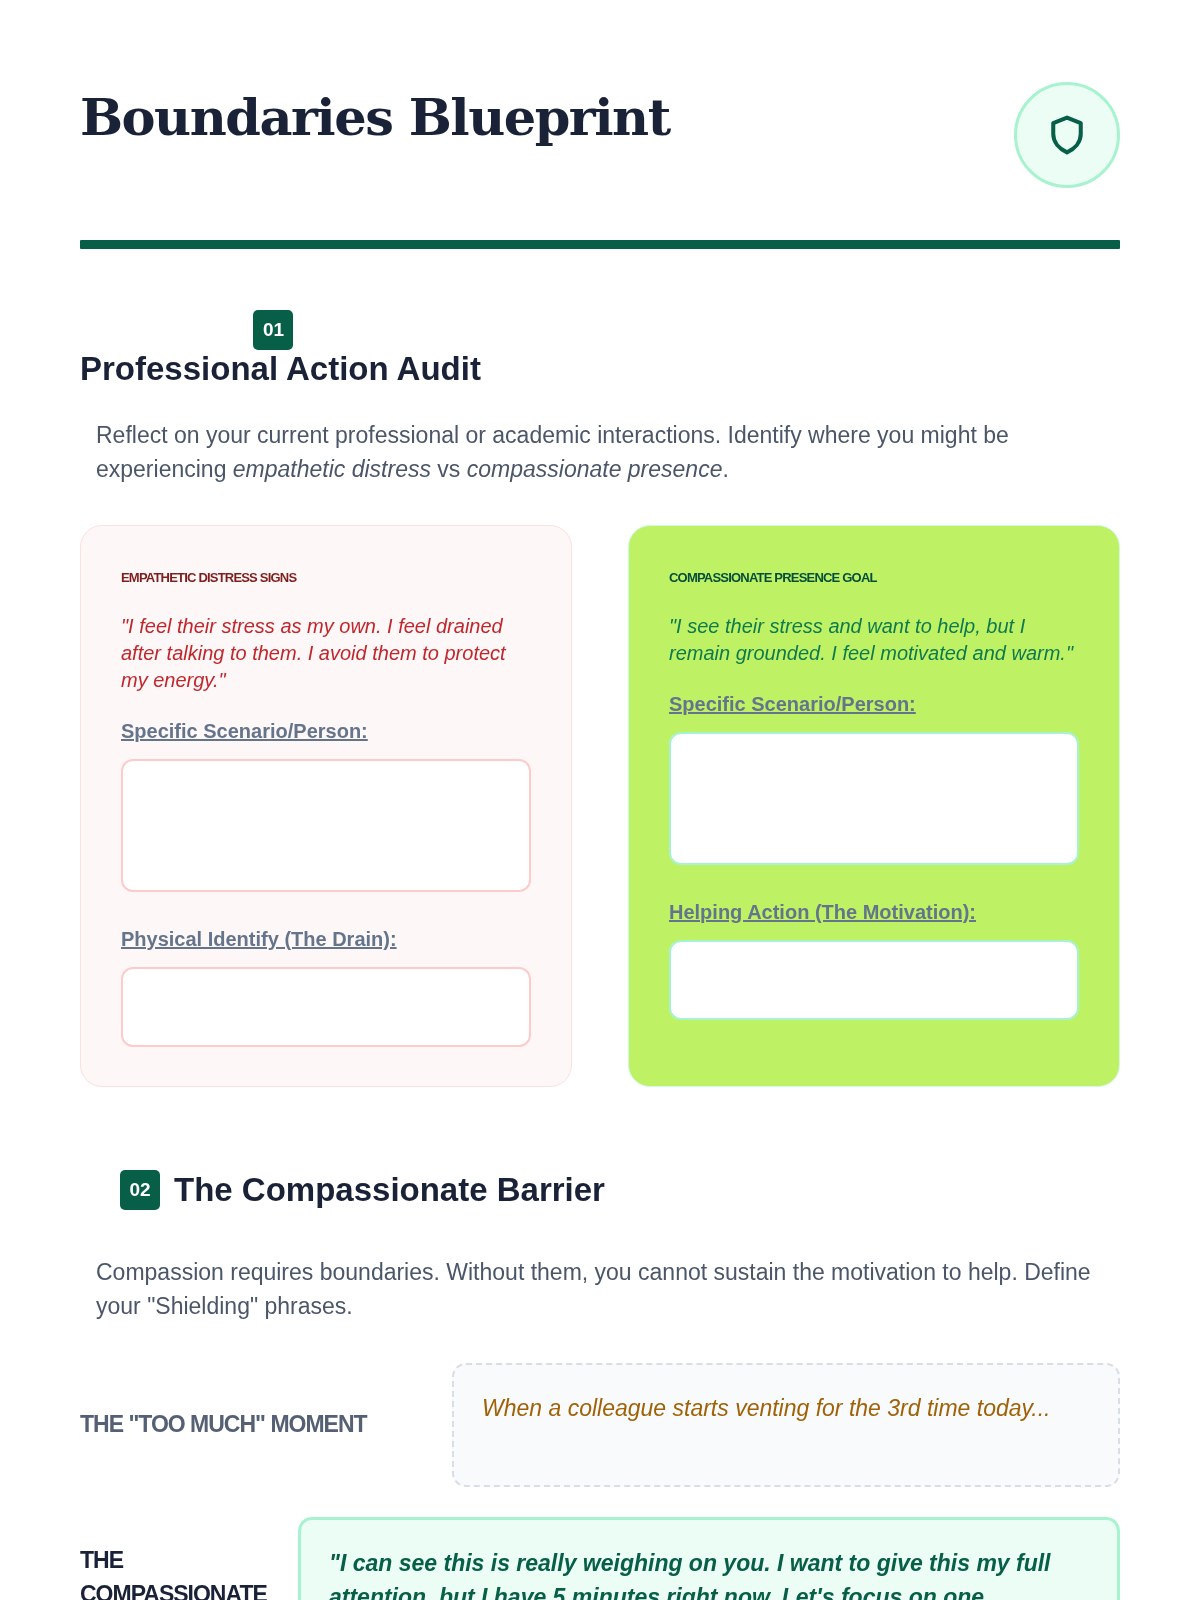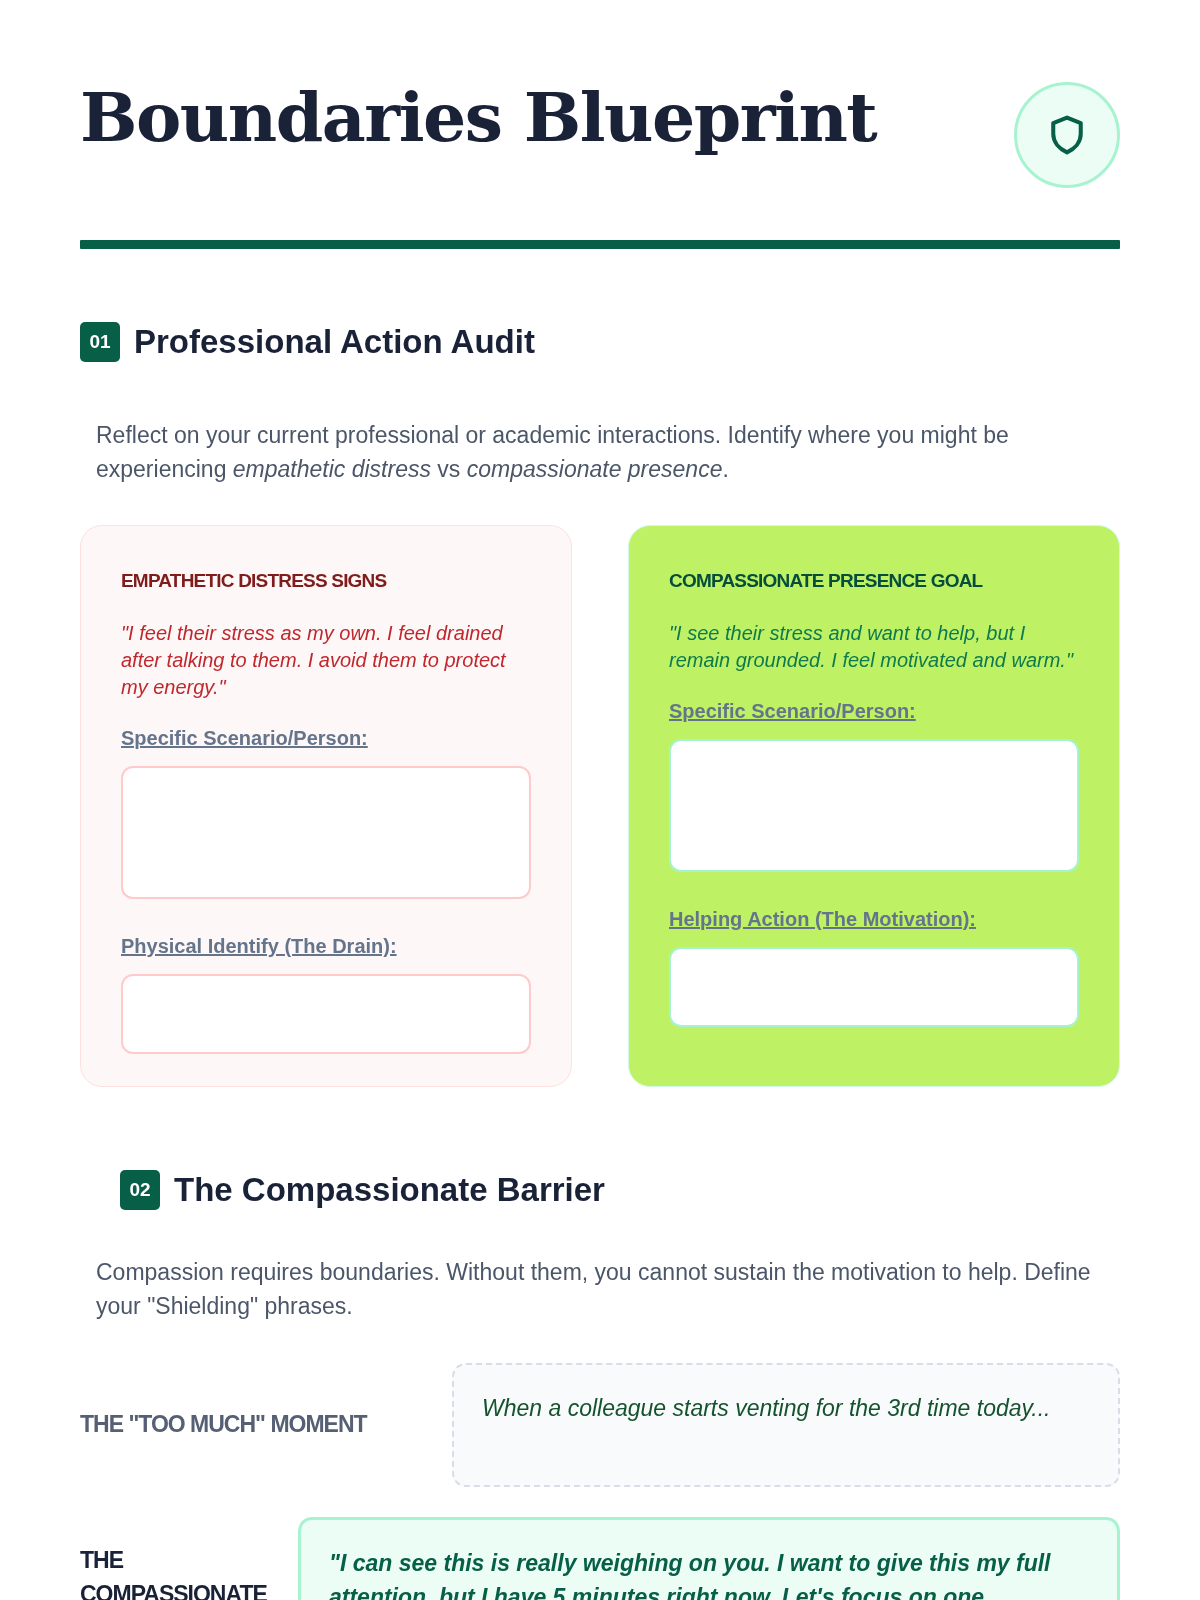--- a/index.html
+++ b/index.html
@@ -3,72 +3,72 @@
   <meta charset="utf-8">
   <style>
     * { box-sizing: border-box; margin: 0; padding: 0; }
     html, body { width: 1200px; height: 1600px; overflow: hidden; background: #ffffff; }
     body { font-family: "Liberation Sans", sans-serif; color: #1e293b; position: relative; }
 
     .page { position: absolute; left: 80px; top: 0; width: 1040px; }
 
     
     .header { position: absolute; left: 0; top: 82px; width: 1040px; height: 170px; }
-    .title { font-family: "DejaVu Serif", serif; font-weight: bold; font-size: 68px; color: #1a2238; letter-spacing: -1.5px; line-height: 70px; position: absolute; left: 0; top: 0; }
+    .title { font-family: "DejaVu Serif", serif; font-weight: bold; font-size: 51px; color: #1a2238; letter-spacing: -1.5px; line-height: 70px; position: absolute; left: 0; top: 0; }
     .subtitle { position: absolute; left: 0; top: 80px; font-size: 19px; font-weight: bold; letter-spacing: 2.6px; color: #0f7a4f; text-transform: uppercase; }
     .shield-badge { position: absolute; right: 0; top: 0; width: 106px; height: 106px; border-radius: 50%; background: #ecfdf5; border: 3px solid #a7f3d0; display: flex; align-items: center; justify-content: center; }
     .divider { position: absolute; left: 0; top: 158px; width: 1040px; height: 9px; background: #065f46; border-radius: 1px; }
 
     
     .section-head { position: absolute; left: 0; display: flex; align-items: center; }
     .num-badge { width: 40px; height: 40px; background: #065f46; color: #fff; border-radius: 5px; font-weight: bold; font-size: 19px; display: flex; align-items: center; justify-content: center; margin-right: 14px; }
     .section-title { font-size: 33px; font-weight: bold; color: #1a2238; }
     .section-desc { position: absolute; left: 16px; width: 1040px; font-size: 23px; line-height: 34px; color: #4b5668; }
     .section-desc em { font-style: italic; }
 
     
     .card { position: absolute; top: 525px; width: 492px; height: 562px; border-radius: 22px; padding: 40px 40px; }
     .card.red { left: 0; background: #fef7f7; border: 1.5px solid #fde0e0; }
     .card.green { left: 548px; background: #bef264; border: 1.5px solid #d1fae5; }
-    .card-title { font-size: 19px; font-weight: bold; letter-spacing: -0.8px; text-transform: uppercase; margin-top: 4px; }
+    .card-title { font-size: 13px; font-weight: bold; letter-spacing: -0.8px; text-transform: uppercase; margin-top: 4px; }
     .red .card-title { color: #7f1d1d; }
     .green .card-title { color: #064e3b; }
     .card-quote { font-size: 20px; font-style: italic; line-height: 27px; margin-top: 28px; }
     .red .card-quote { color: #c0272d; }
     .green .card-quote { color: #0f7a4f; }
     .field-label { font-size: 20px; font-weight: bold; color: #64748b; margin-top: 26px; text-decoration: underline; }
     .field-box { width: 410px; background: #ffffff; border-radius: 12px; margin-top: 16px; }
     .red .field-box { border: 2px solid #fecaca; }
     .green .field-box { border: 2px solid #a7f3d0; }
     .field-box.tall { height: 133px; }
     .field-box.short { height: 80px; }
     .field-label.second { margin-top: 36px; }
 
     
     .barrier-label { position: absolute; left: 0; font-size: 23px; font-weight: bold; letter-spacing: -1px; color: #556075; text-transform: uppercase; line-height: 34px; }
     .barrier-label.dark { color: #1a2238; }
-    .moment-box { position: absolute; left: 372px; top: 1363px; width: 668px; height: 124px; border: 2.5px dashed #d8dee8; border-radius: 14px; background: #f8fafc; padding: 26px 28px; font-size: 23px; font-style: italic; line-height: 34px; color: #14532d; }
+    .moment-box { position: absolute; left: 372px; top: 1363px; width: 668px; height: 124px; border: 2.5px dashed #d8dee8; border-radius: 14px; background: #f8fafc; padding: 26px 28px; font-size: 23px; font-style: italic; line-height: 34px; color: #a16207; }
     .response-box { position: absolute; left: 218px; top: 1517px; width: 822px; height: 140px; border: 3px solid #a7f3d0; border-radius: 14px; background: #ecfdf5; padding: 26px 28px; font-size: 23px; font-style: italic; font-weight: bold; line-height: 34px; color: #065f46; }
   </style>
 </head>
 <body>
 
 <div class="page">
 
   <div class="header">
     <h1 class="title">Boundaries Blueprint</h1>
     <div class="shield-badge">
       <svg width="44" height="48" viewBox="0 0 24 24" fill="none" stroke="#065f46" stroke-width="2.2" stroke-linejoin="round" stroke-linecap="round">
         <path d="M12 2.5 L19.5 5.5 V11.5 C19.5 16 16.2 19.6 12 21.5 C7.8 19.6 4.5 16 4.5 11.5 V5.5 Z"></path>
       </svg>
     </div>
     <div class="divider"></div>
   </div>
 
-  <div class="section-head" style="top:322px;">
+  <div class="section-head" style="top:310px;flex-direction:column;">
     <div class="num-badge">01</div>
     <h2 class="section-title">Professional Action Audit</h2>
   </div>
 
   <p class="section-desc" style="top:418px;"><span>Reflect on your current professional or academic interactions. Identify where you might be experiencing </span><em>empathetic distress</em><span> vs </span><em>compassionate presence</em><span>.</span></p>
 
   <div class="card red">
     <div class="card-title">EMPATHETIC DISTRESS SIGNS</div>
     <div class="card-quote">"I feel their stress as my own. I feel drained after talking to them. I avoid them to protect my energy."</div>
     <div class="field-label">Specific Scenario/Person:</div>

